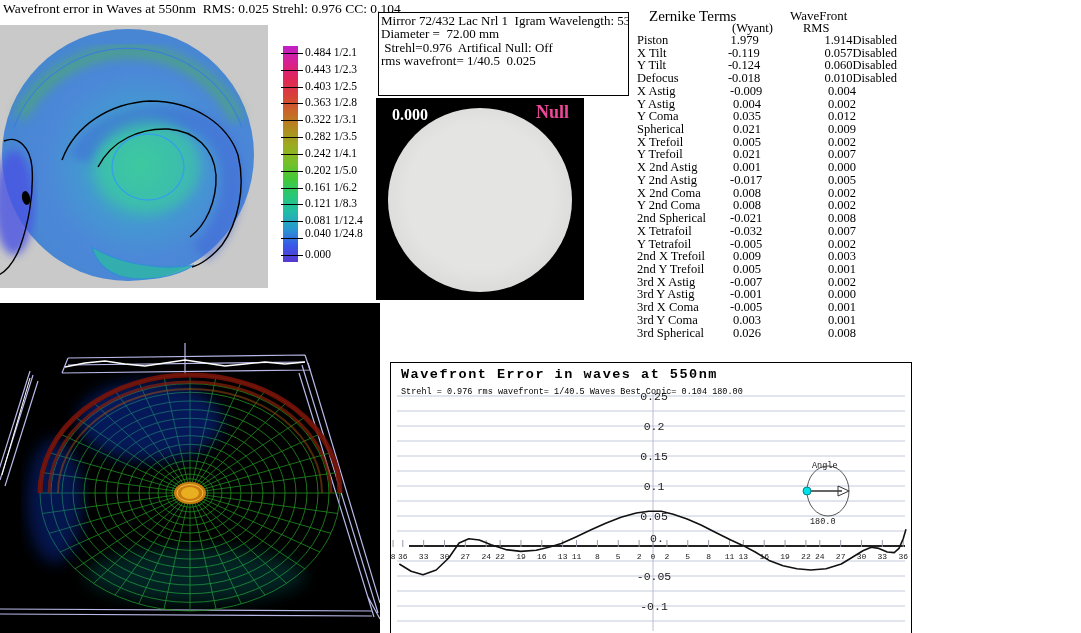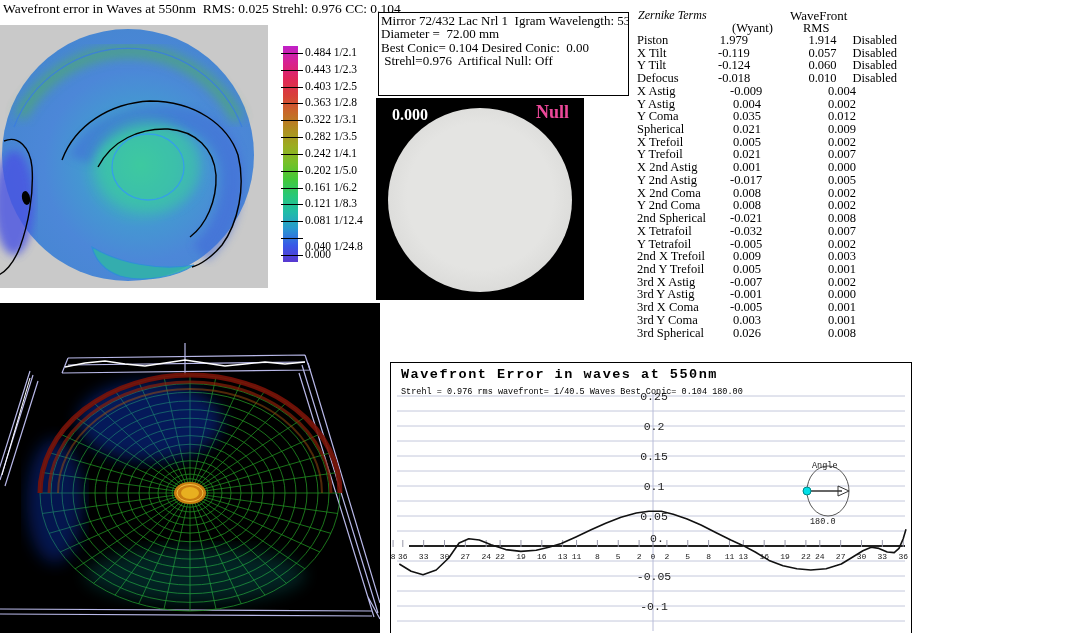--- a/index.html
+++ b/index.html
@@ -29,21 +29,21 @@
   .null-title{position:absolute;left:160px;top:4px;color:#ec4899;font-weight:bold;font-size:18px;}
 
   
   .zernike{position:absolute;left:637px;top:8px;width:260px;font-size:12.5px;}
   .zhead{position:absolute;white-space:pre;}
   .zrows{position:absolute;left:0;top:26px;width:260px;}
   .zrow{display:flex;height:12.72px;line-height:12.9px;}
   .zname{width:93px;}
   .zw{width:31px;text-align:right;}
   .zr2{width:58px;text-align:right;padding-left:37px;}
-  .zs{margin-left:16px;}
+  .zs{margin-left:0;}
 
   
   .panel3d{position:absolute;left:0;top:303px;width:380px;height:330px;background:#000;}
 
   
   .plot-panel{position:absolute;left:390px;top:362px;width:520px;height:271px;border:1.5px solid #000;background:#fff;}
   .plot-title{position:absolute;left:10px;top:4px;font-family:"Liberation Mono",monospace;font-weight:bold;
               font-size:13.5px;letter-spacing:1.5px;white-space:pre;z-index:3;}
   .plot-subtitle{position:absolute;left:10px;top:24px;font-family:"Liberation Mono",monospace;
               font-size:8.5px;white-space:pre;z-index:3;}
@@ -110,36 +110,36 @@
         <div class="llab" style="top: 106.98px;">0.242 1/4.1</div>
         <div class="ltick" style="top: 130.81px;"></div>
         <div class="llab" style="top: 123.81px;">0.202 1/5.0</div>
         <div class="ltick" style="top: 147.64px;"></div>
         <div class="llab" style="top: 140.64px;">0.161 1/6.2</div>
         <div class="ltick" style="top: 164.47px;"></div>
         <div class="llab" style="top: 157.47px;">0.121 1/8.3</div>
         <div class="ltick" style="top: 181.3px;"></div>
         <div class="llab" style="top: 174.3px;">0.081 1/12.4</div>
         <div class="ltick" style="top: 198.13px;"></div>
-        <div class="llab" style="top: 200px;">0.040 1/24.8</div>
+        <div class="llab" style="top: 187px;">0.040 1/24.8</div>
         <div class="ltick" style="top: 214.96px;"></div>
         <div class="llab" style="top: 207.96px;">0.000</div>
       </div>
   </div>
 
-  <div class="info-box" id="info-box"><div>Mirror 72/432 Lac Nrl 1  Igram Wavelength: 532.0nm</div><div>Diameter =  72.00 mm</div><div>Best Conic= 0.104 Desired Conic:  0.00</div><div> Strehl=0.976  Artifical Null: Off</div></div>
+  <div class="info-box" id="info-box"><div>Mirror 72/432 Lac Nrl 1  Igram Wavelength: 532.0nm</div><div>Diameter =  72.00 mm</div><div> Strehl=0.976  Artifical Null: Off</div><div>rms wavefront= 1/40.5  0.025</div></div>
 
   <div class="null-panel">
     <div class="null-disc"></div>
     <span class="null-val">0.000</span>
     <span class="null-title">Null</span>
   </div>
 
   <div class="zernike">
-    <div class="zhead" style="left:1px;top:0;font-size:12px;font-style:italic;">Zernike Terms</div>
+    <div class="zhead" style="left:12px;top:0;font-size:15px;">Zernike Terms</div>
     <div class="zhead" style="left:153px;top:0;font-size:13px;">WaveFront</div>
     <div class="zhead" style="left:95px;top:13px;">(Wyant)</div>
     <div class="zhead" style="left:166px;top:13px;">RMS</div>
     <div class="zrows" id="zernike-rows">
         <div class="zrow">
           <span class="zname">Piston</span>
           <span class="zw">1.979</span>
           <span class="zr2">1.914</span>
           <span class="zs">Disabled</span>
         </div>

